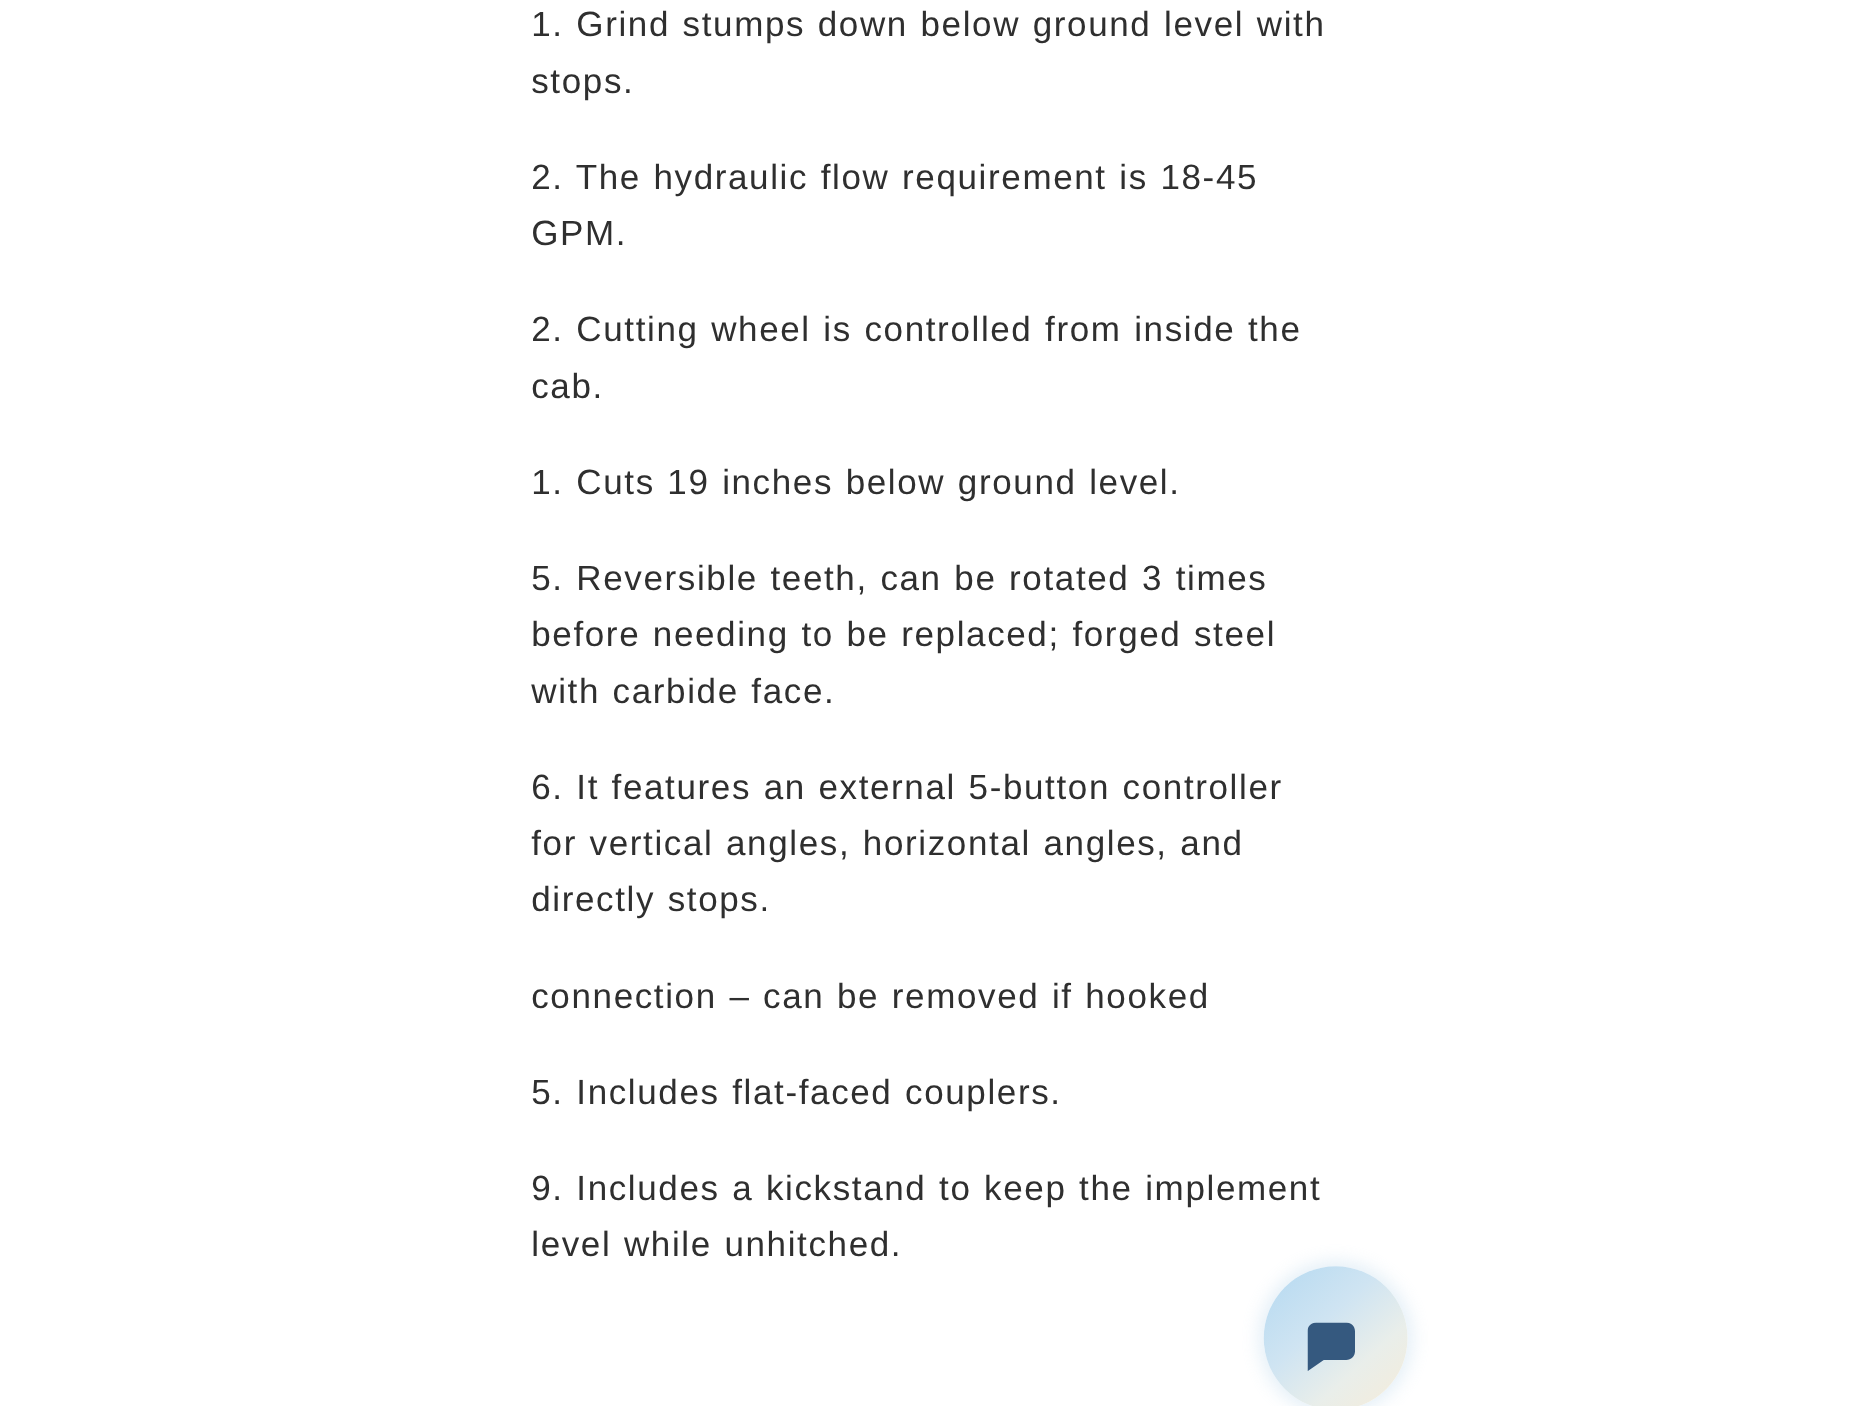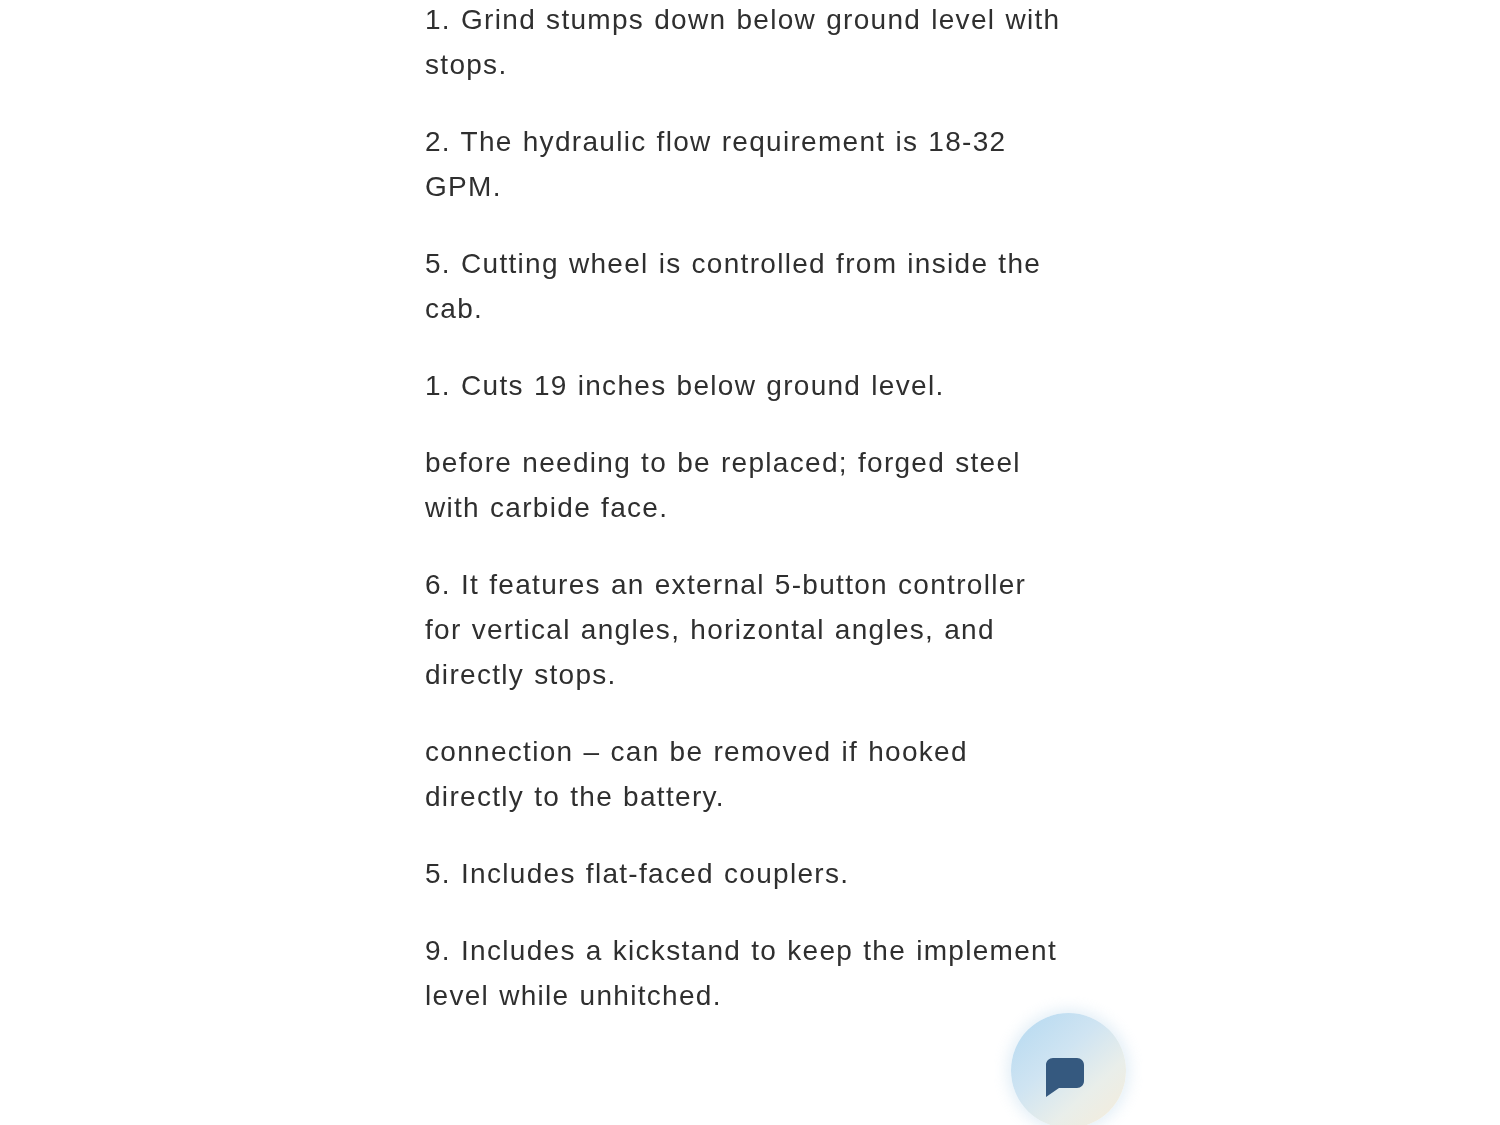--- a/index.html
+++ b/index.html
@@ -47,42 +47,42 @@
 </style>
 </head>
 <body>
 
 <main class="feature-list">
   <p>
     <span class="ln">1. Grind stumps down below ground level with</span>
     <span class="ln">stops.</span>
   </p>
   <p>
-    <span class="ln">2. The hydraulic flow requirement is 18-32</span>
+    <span class="ln">2. The hydraulic flow requirement is 18-45</span>
     <span class="ln">GPM.</span>
   </p>
   <p>
-    <span class="ln">5. Cutting wheel is controlled from inside the</span>
+    <span class="ln">2. Cutting wheel is controlled from inside the</span>
     <span class="ln">cab.</span>
   </p>
   <p>
     <span class="ln">1. Cuts 19 inches below ground level.</span>
   </p>
   <p>
+    <span class="ln">5. Reversible teeth, can be rotated 3 times</span>
     <span class="ln">before needing to be replaced; forged steel</span>
     <span class="ln">with carbide face.</span>
   </p>
   <p>
     <span class="ln">6. It features an external 5-button controller</span>
     <span class="ln">for vertical angles, horizontal angles, and</span>
     <span class="ln">directly stops.</span>
   </p>
   <p>
     <span class="ln">connection – can be removed if hooked</span>
-    <span class="ln">directly to the battery.</span>
   </p>
   <p>
     <span class="ln">5. Includes flat-faced couplers.</span>
   </p>
   <p>
     <span class="ln">9. Includes a kickstand to keep the implement</span>
     <span class="ln">level while unhitched.</span>
   </p>
 </main>
 

